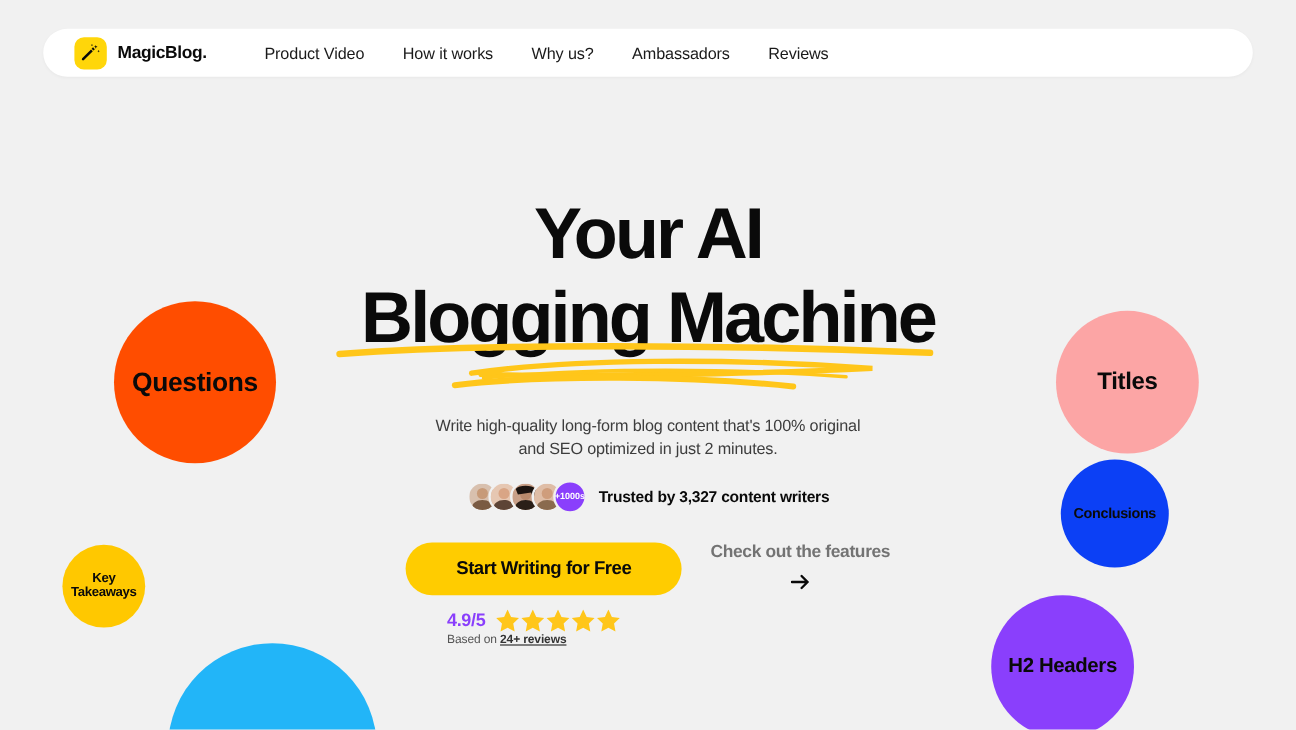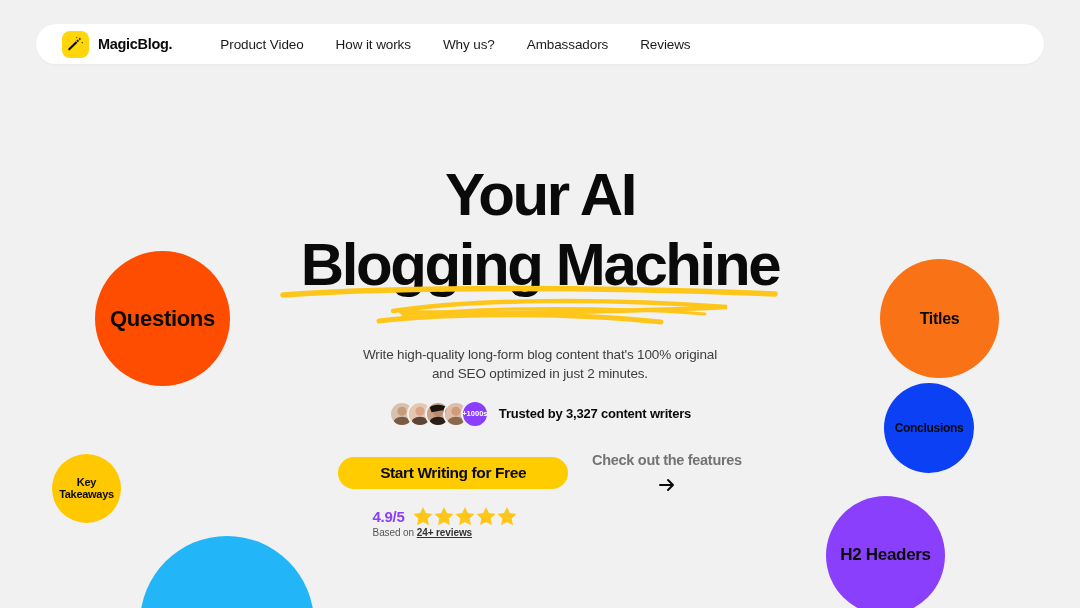--- a/index.html
+++ b/index.html
@@ -21,21 +21,21 @@
     text-align: center;
     color: #0a0a0a;
     font-weight: 800;
     letter-spacing: -0.3px;
     line-height: 1.08;
     z-index: 1;
   }
   #c-questions   { left: 95px;  top: 251px; width: 135px; height: 135px; background: #ff4d00; font-size: 22px; }
   #c-keytake     { left: 52px;  top: 454px; width: 69px;  height: 69px;  background: #ffc800; font-size: 11px; }
   #c-cyan        { left: 140px; top: 536px; width: 174px; height: 174px; background: #22b5f8; font-size: 14px; }
-  #c-titles      { left: 880px; top: 259px; width: 119px; height: 119px; background: #f97316; font-size: 16px; }
+  #c-titles      { left: 880px; top: 259px; width: 119px; height: 119px; background: #fca5a5; font-size: 20px; }
   #c-conclusions { left: 884px; top: 383px; width: 90px;  height: 90px;  background: #0c40f5; font-size: 12px; }
   #c-h2headers   { left: 826px; top: 496px; width: 119px; height: 119px; background: #8a3ffc; font-size: 17px; }
 
   
   .navbar {
     position: absolute;
     left: 36px; top: 24px;
     width: 1008px; height: 40px;
     background: #ffffff;
     border-radius: 28px;
@@ -104,21 +104,21 @@
     display: flex; align-items: center; justify-content: center;
     border: 2px solid #f1f1f1; margin-left: -8px; z-index: 2;
   }
   .trust-text { font-size: 13px; font-weight: 700; color: #0a0a0a; letter-spacing: -0.2px; }
 
   .cta-row { margin-top: 24px; display: flex; align-items: center; gap: 24px; }
   .cta-primary {
     background: #ffcc00; color: #0a0a0a;
     font-size: 15.5px; font-weight: 800; letter-spacing: -0.4px;
     border: none; border-radius: 28px;
-    height: 32px; padding: 0 42px;
+    height: 44px; padding: 0 42px;
     cursor: pointer; font-family: inherit;
   }
   .cta-secondary {
     display: flex; align-items: center; gap: 10px;
     font-size: 14.5px; font-weight: 600; color: #737373;
     cursor: pointer; letter-spacing: -0.3px; flex-direction: column;
   }
 
   .rating-block { margin-top: 12px; margin-right: 190px; display: flex; flex-direction: column; align-items: flex-start; }
   .rating-top { display: flex; align-items: center; gap: 9px; }

